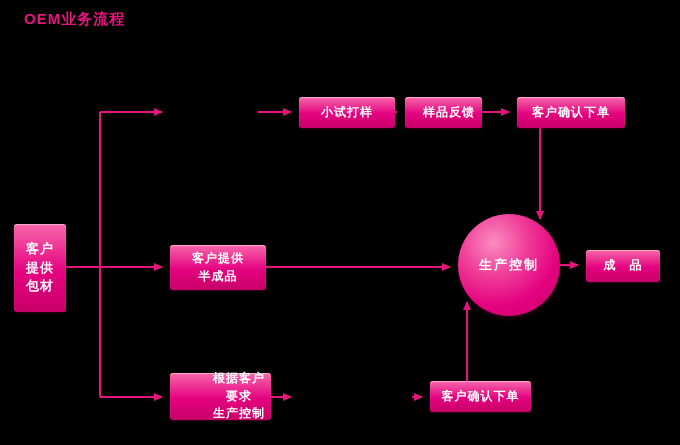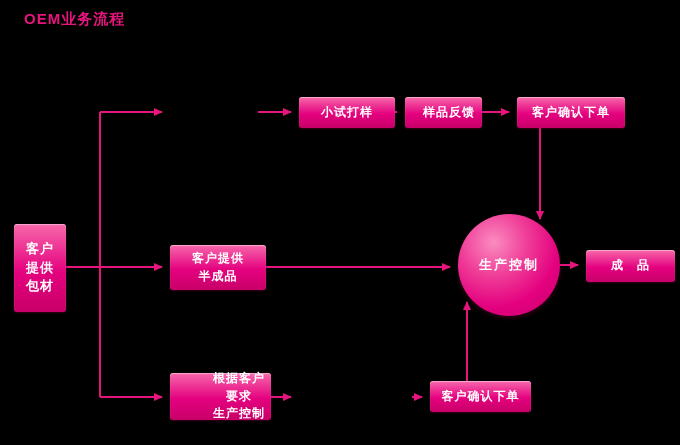--- a/index.html
+++ b/index.html
@@ -31,21 +31,21 @@
     box-shadow:0 1px 2px rgba(150,0,70,.35), inset 0 1px 1px rgba(255,255,255,.45);
     text-align:center;line-height:1.45;
     letter-spacing:1px;
   }
   .left-box{left:14px;top:224px;width:52px;height:88px;font-size:13px;}
   .t-box1{left:170px;top:97px;width:88px;height:31px;}
   .t-box2{left:299px;top:97px;width:96px;height:31px;}
   .t-box3{left:405px;top:97px;width:77px;height:31px;padding-left:11px;}
   .t-box4{left:517px;top:97px;width:108px;height:31px;}
   .m-box1{left:170px;top:245px;width:96px;height:45px;}
-  .m-final{left:586px;top:250px;width:89px;height:32px;}
+  .m-final{left:586px;top:250px;width:74px;height:32px;}
   .b-box1{left:170px;top:373px;width:101px;height:47px;padding-left:37px;}
   .b-box2{left:299px;top:381px;width:113px;height:31px;}
   .b-box3{left:430px;top:381px;width:101px;height:31px;}
   .circle{
     position:absolute;left:458px;top:214px;width:102px;height:102px;
     border-radius:50%;
     background:radial-gradient(circle at 35% 28%,#fb8cc0 0%,#ef3b97 35%,var(--box-mid,#e4017f) 65%,#c60069 100%);
     color:#ffffff;font-weight:bold;font-size:13px;letter-spacing:2px;
     display:flex;align-items:center;justify-content:center;
     box-shadow:0 2px 4px rgba(150,0,70,.35);

